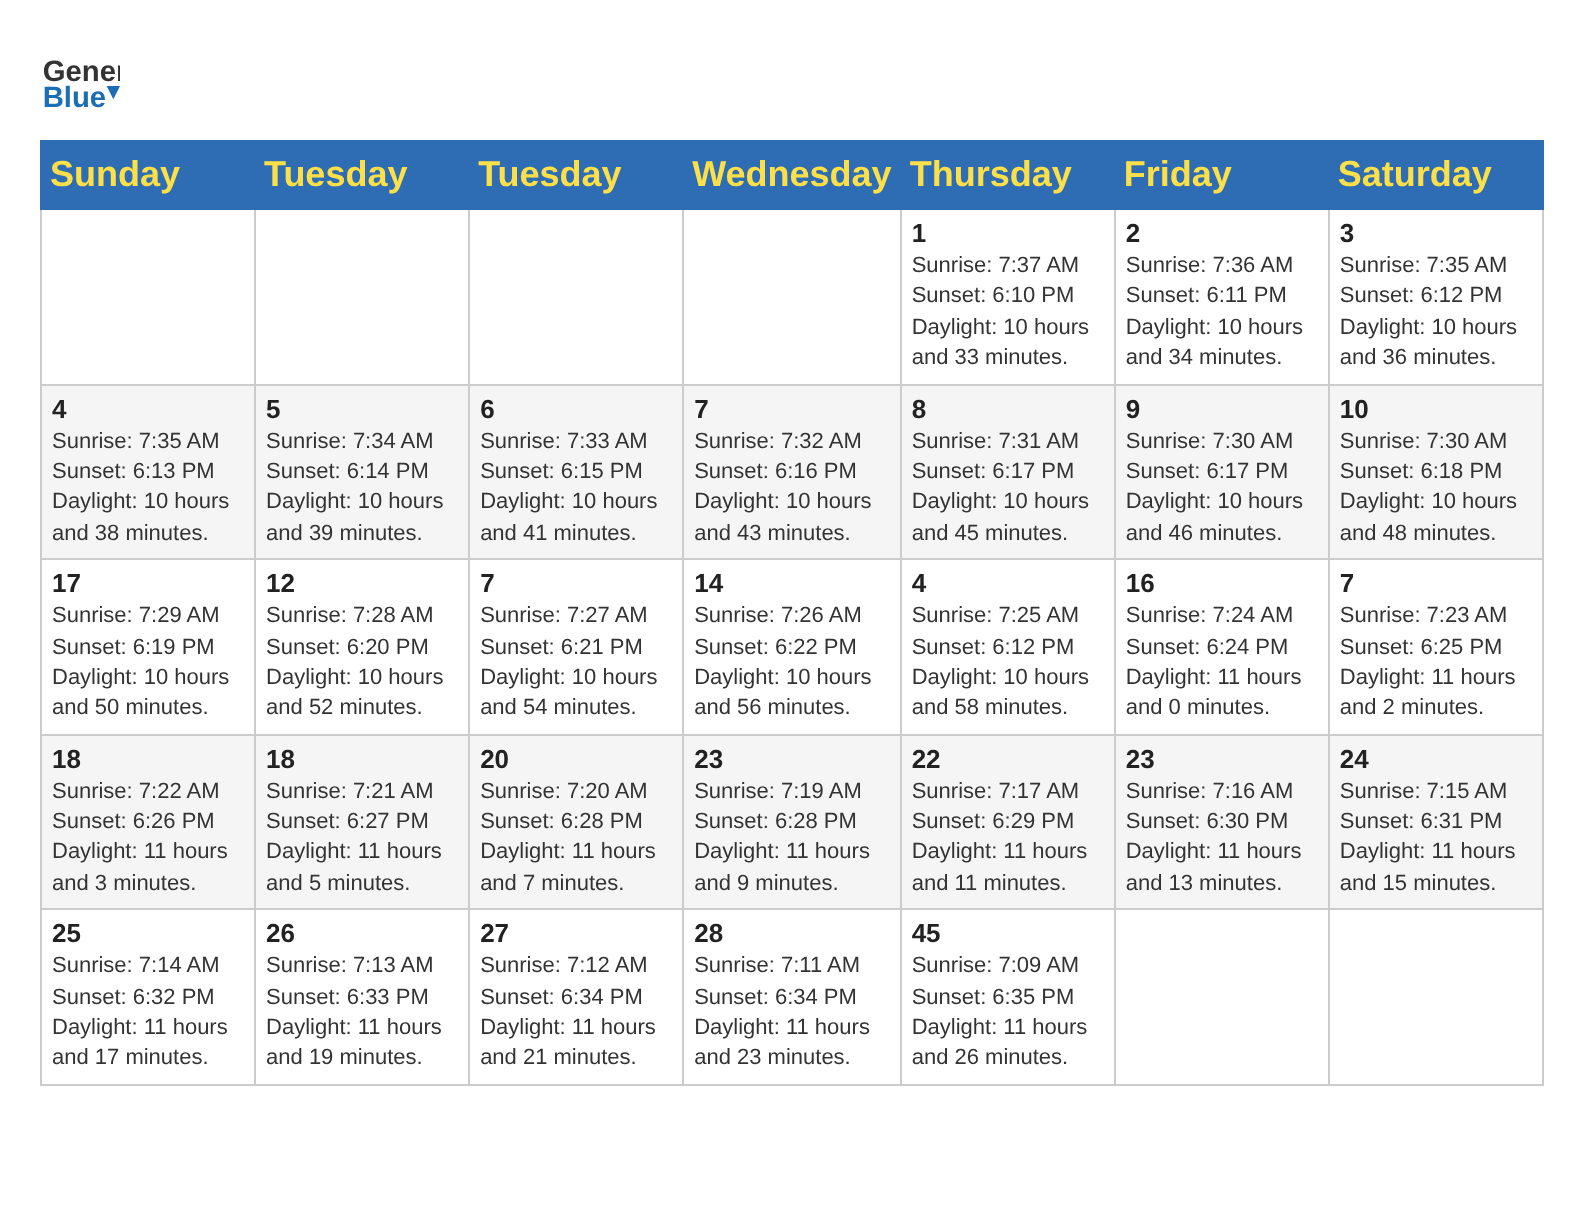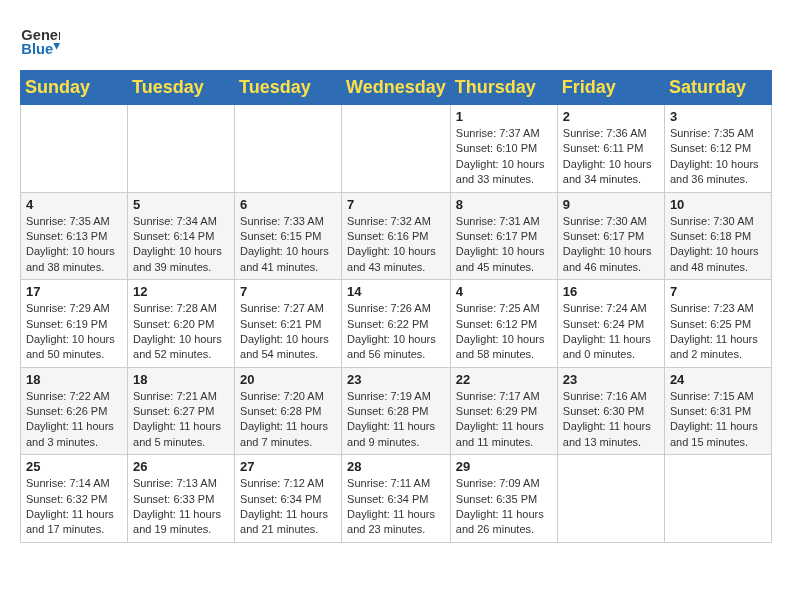--- a/index.html
+++ b/index.html
@@ -313,21 +313,21 @@
 and 21 minutes.</div>
         </td>
         <td>
           <span class="day-num">28</span>
           <div class="day-info">Sunrise: 7:11 AM
 Sunset: 6:34 PM
 Daylight: 11 hours
 and 23 minutes.</div>
         </td>
         <td>
-          <span class="day-num">29</span>
+          <span class="day-num">45</span>
           <div class="day-info">Sunrise: 7:09 AM
 Sunset: 6:35 PM
 Daylight: 11 hours
 and 26 minutes.</div>
         </td>
         <td class="empty"></td>
         <td class="empty"></td>
       </tr>
     </tbody>
 </table>

